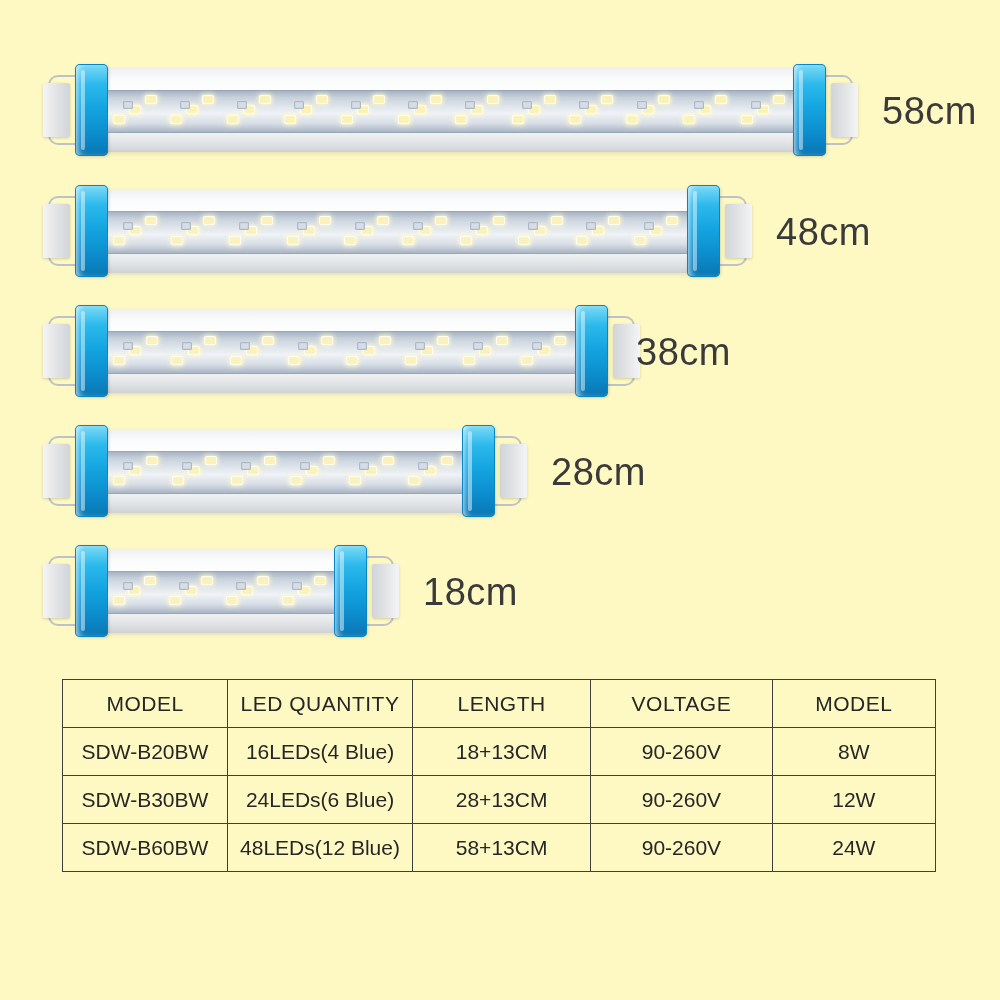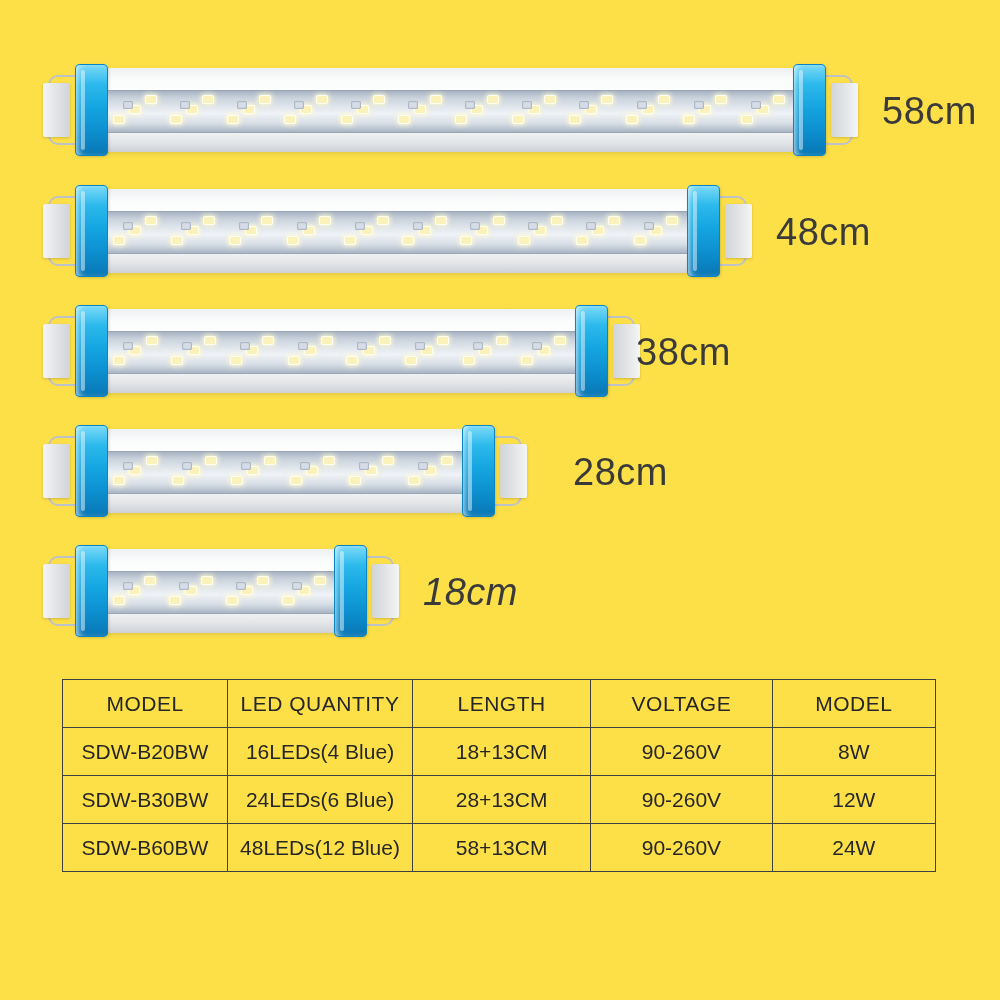--- a/index.html
+++ b/index.html
@@ -1,21 +1,21 @@
 <!DOCTYPE html>
 <html><head>
 <meta charset="utf-8">
 <style>
   html,body{margin:0;padding:0;}
   body{
     width:1000px;height:1000px;background:#ffffff;
     font-family:"Liberation Sans", sans-serif;
     -webkit-font-smoothing:antialiased;
   }
-  .stage{position:relative;width:1000px;height:1000px;overflow:hidden;background:#fde047;}
+  .stage{position:relative;width:1000px;height:1000px;overflow:hidden;background:#fef9c3;}
 
   
   .bar{position:absolute;}
   .mount-pad{
     position:absolute;width:27px;height:54px;top:50%;transform:translateY(-50%);
     background:linear-gradient(90deg,#f4f5f6 0%,#e3e5e7 45%,#d2d5d8 100%);
     border-radius:2px;box-shadow:0 1px 3px rgba(0,0,0,.18);z-index:3;
   }
   .mount-pad.right{background:linear-gradient(270deg,#f4f5f6 0%,#e3e5e7 45%,#d2d5d8 100%);}
   .wire{position:absolute;top:11px;bottom:11px;width:48px;border:2.5px solid #bdc2c8;z-index:2;background:transparent;}
@@ -330,21 +330,21 @@
             <div class="chip"></div>
           </div>
           <div class="led-group">
             <div class="led p1"></div>
             <div class="led p2"></div>
             <div class="led p3"></div>
             <div class="chip"></div>
           </div>
         </div>
       </div>
-      <div class="bar-label" style="left: 573px; top: 452px;">28cm</div>
+      <div class="bar-label" style="left: 551px; top: 452px;">28cm</div>
       <div class="bar" style="left: 43px; top: 545px; width: 356px; height: 92px;">
         <div class="wire left"></div>
         <div class="wire right"></div>
         <div class="mount-pad left" style="left: 0px;"></div>
         <div class="mount-pad right" style="right: 0px;"></div>
         <div class="bar-body"></div>
         <div class="cap left"></div>
         <div class="cap right"></div>
         <div class="led-strip">
           <div class="led-group">
@@ -366,21 +366,21 @@
             <div class="chip"></div>
           </div>
           <div class="led-group">
             <div class="led p1"></div>
             <div class="led p2"></div>
             <div class="led p3"></div>
             <div class="chip"></div>
           </div>
         </div>
       </div>
-      <div class="bar-label" style="left: 423px; top: 572px; font-style: italic;">18cm</div>
+      <div class="bar-label" style="left: 423px; top: 572px;">18cm</div>
     </div>
 
   <table class="spec">
     <colgroup id="spec-cols">
         <col style="width: 18.9%;">
         <col style="width: 21.2%;">
         <col style="width: 20.4%;">
         <col style="width: 20.8%;">
         <col style="width: 18.7%;">
       </colgroup>

